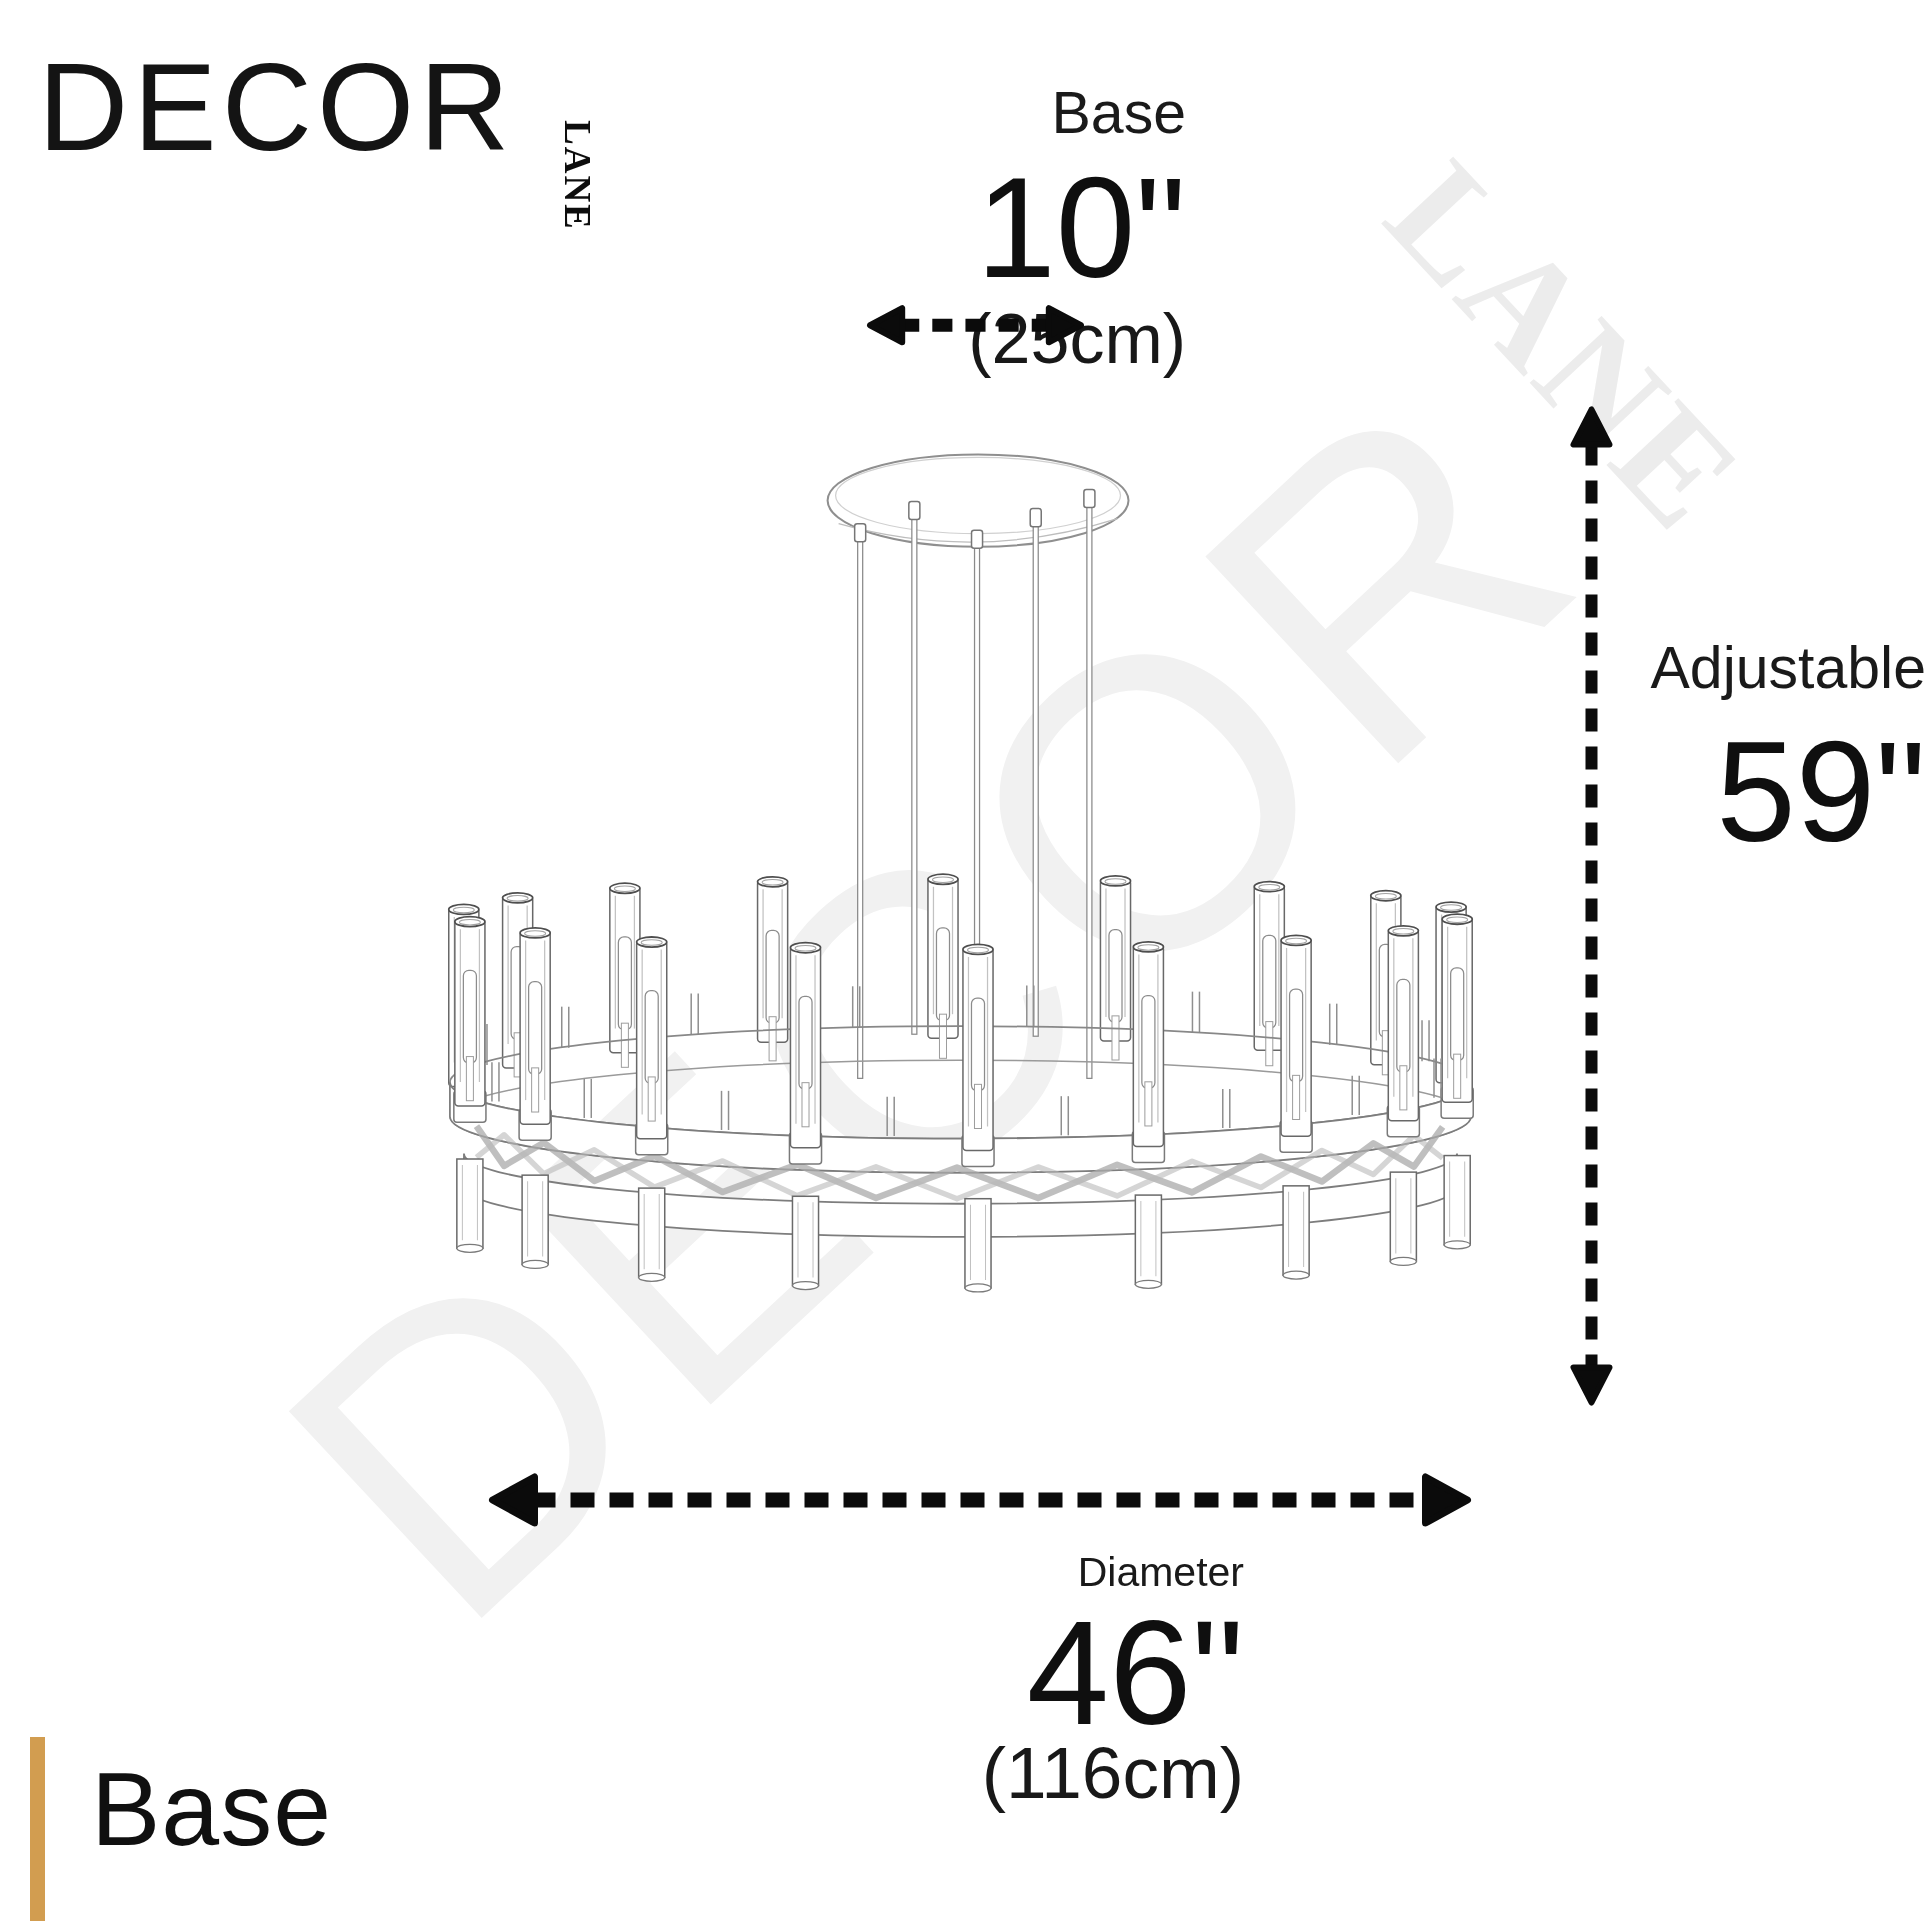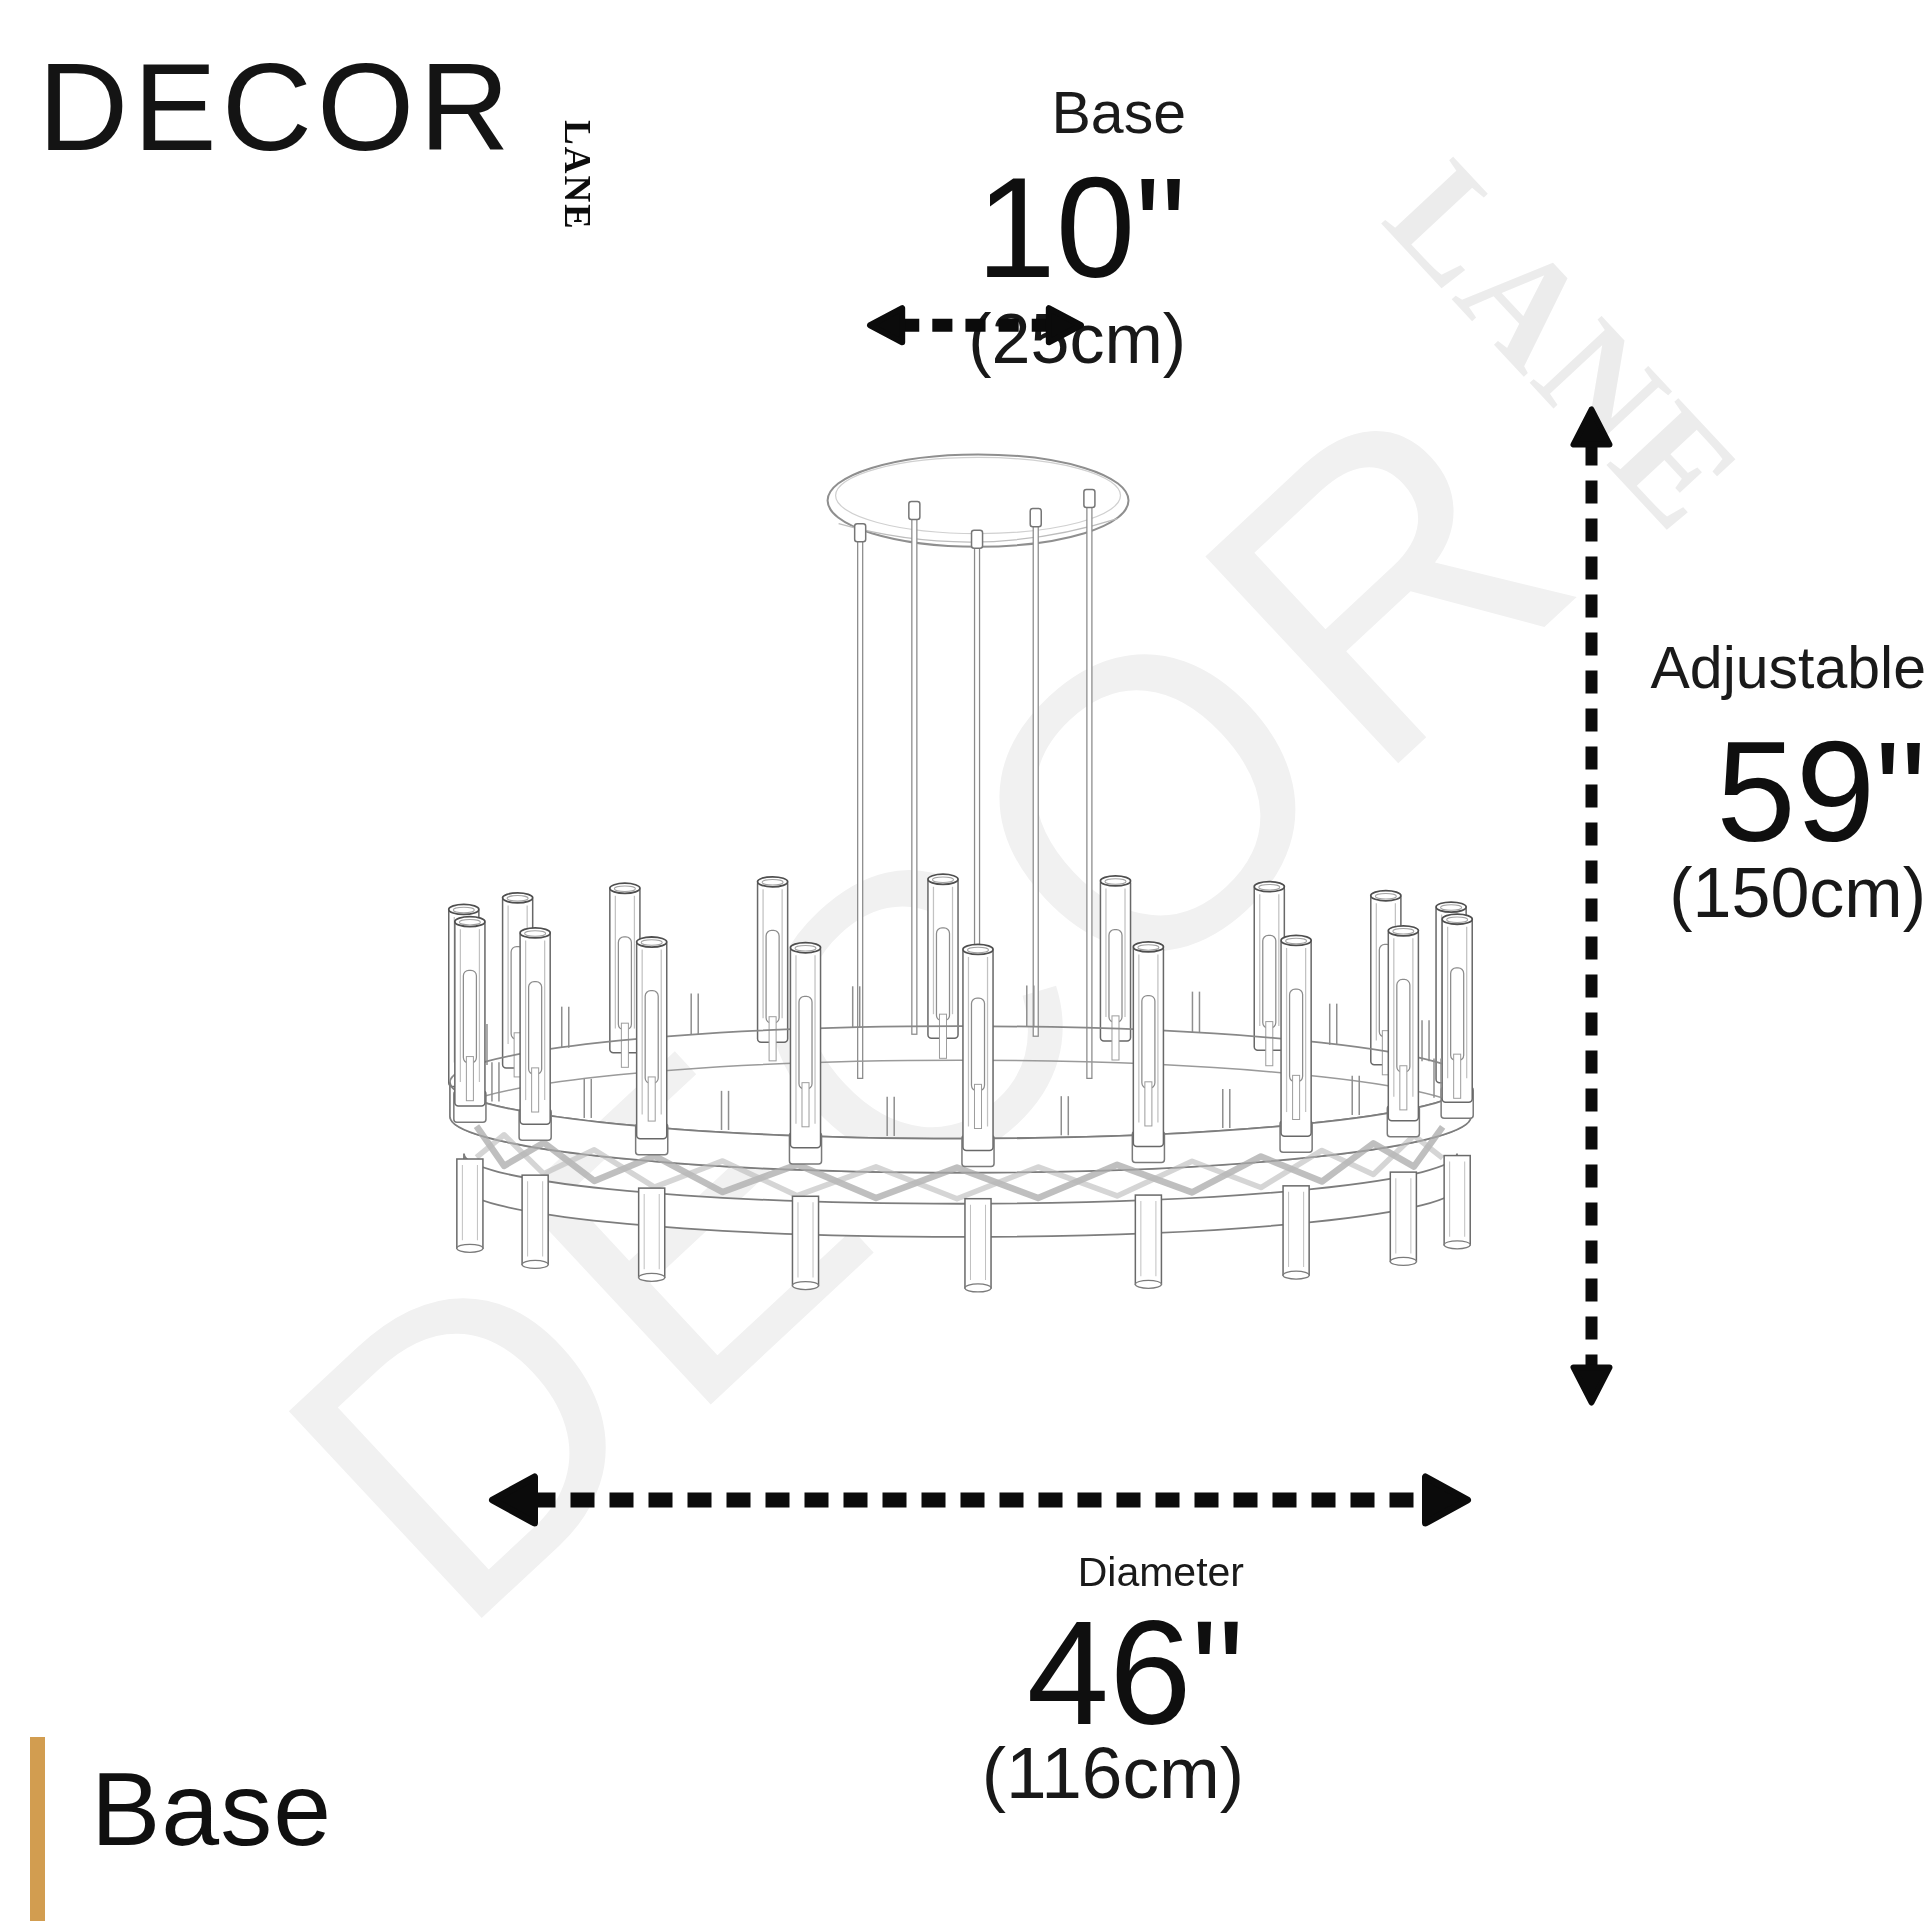--- a/index.html
+++ b/index.html
@@ -300,21 +300,20 @@
 </div>
 <svg class="abs arrow" style="left:860px;top:299px" width="231" height="53" viewBox="0 0 460 105">
   <line x1="78" y1="52" x2="382" y2="52" stroke="#0b0b0b" stroke-width="26" stroke-dasharray="40 26"></line>
   <path d="M20 52 L84 18 L84 86 Z" fill="#0b0b0b" stroke="#0b0b0b" stroke-width="12" stroke-linejoin="round"></path>
   <path d="M440 52 L376 18 L376 86 Z" fill="#0b0b0b" stroke="#0b0b0b" stroke-width="12" stroke-linejoin="round"></path>
 </svg>
 
 <div id="height-block" class="abs spec">
   <div class="label">Adjustable</div>
   <div class="inches">59"</div>
-  <div class="cm">(150cm)</div>
 </div>
 <svg class="abs arrow" style="left:1558px;top:397px" width="67" height="1018" viewBox="0 0 134 2030">
   <line x1="67" y1="88" x2="67" y2="1945" stroke="#0b0b0b" stroke-width="24" stroke-dasharray="46 30"></line>
   <path d="M67 22 L31 92 L103 92 Z" fill="#0b0b0b" stroke="#0b0b0b" stroke-width="12" stroke-linejoin="round"></path>
   <path d="M67 2008 L31 1938 L103 1938 Z" fill="#0b0b0b" stroke="#0b0b0b" stroke-width="12" stroke-linejoin="round"></path>
 </svg>
 
 <svg class="abs arrow" style="left:460px;top:1466px" width="1040" height="68" viewBox="0 0 2074 136">
   <line x1="140" y1="68" x2="1934" y2="68" stroke="#0b0b0b" stroke-width="30" stroke-dasharray="48 30"></line>
   <path d="M62 68 L146 22 L146 114 Z" fill="#0b0b0b" stroke="#0b0b0b" stroke-width="14" stroke-linejoin="round"></path>

